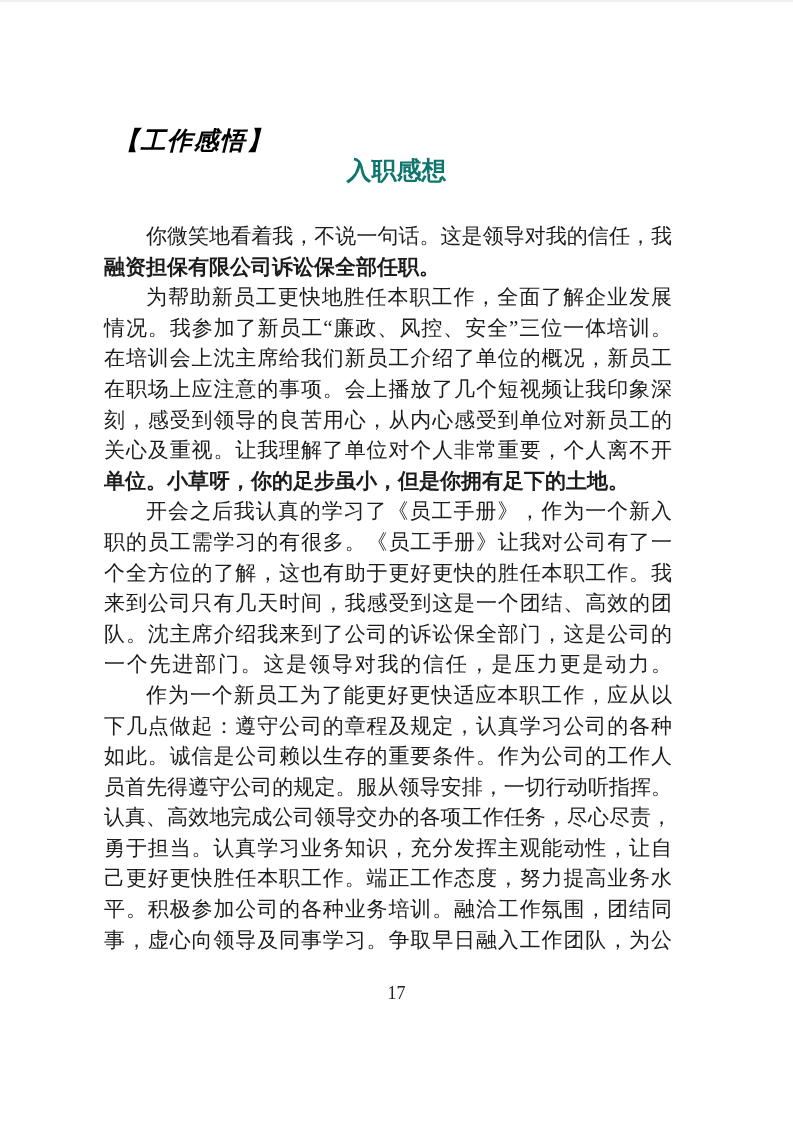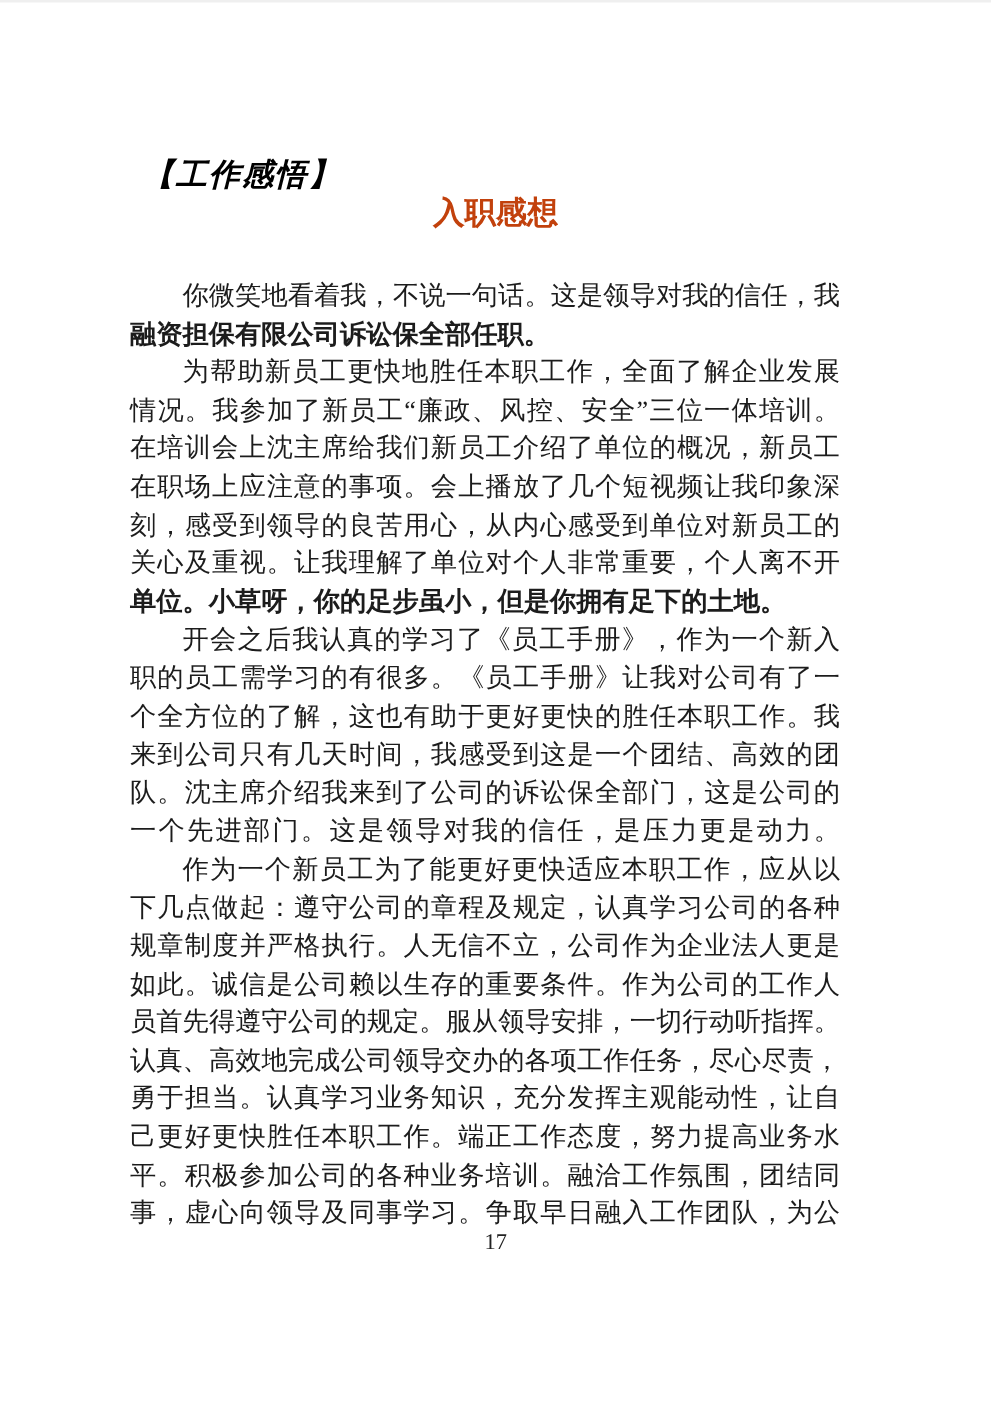--- a/index.html
+++ b/index.html
@@ -40,21 +40,21 @@
     position: absolute;
     left: 0;
     top: 153px;
     width: 100%;
     margin: 0;
     text-align: center;
     font-family: "Liberation Sans", sans-serif;
     font-size: 25px;
     font-weight: bold;
     line-height: 34px;
-    color: #c2410c;
+    color: #0f766e;
   }
   .doc-body {
     position: absolute;
     left: 104px;
     top: 221px;
     width: 568px;
     font-size: 21px;
     line-height: 30.6px;
   }
   .paragraph {
@@ -116,21 +116,20 @@
         <div class="line first">开会之后我认真的学习了《员工手册》，作为一个新入</div>
         <div class="line">职的员工需学习的有很多。《员工手册》让我对公司有了一</div>
         <div class="line">个全方位的了解，这也有助于更好更快的胜任本职工作。我</div>
         <div class="line">来到公司只有几天时间，我感受到这是一个团结、高效的团</div>
         <div class="line">队。沈主席介绍我来到了公司的诉讼保全部门，这是公司的</div>
         <div class="line">一个先进部门。这是领导对我的信任，是压力更是动力。</div>
       </div>
       <div class="paragraph">
         <div class="line first">作为一个新员工为了能更好更快适应本职工作，应从以</div>
         <div class="line">下几点做起：遵守公司的章程及规定，认真学习公司的各种</div>
-        <div class="line">规章制度并严格执行。人无信不立，公司作为企业法人更是</div>
         <div class="line">如此。诚信是公司赖以生存的重要条件。作为公司的工作人</div>
         <div class="line">员首先得遵守公司的规定。服从领导安排，一切行动听指挥。</div>
         <div class="line">认真、高效地完成公司领导交办的各项工作任务，尽心尽责，</div>
         <div class="line">勇于担当。认真学习业务知识，充分发挥主观能动性，让自</div>
         <div class="line">己更好更快胜任本职工作。端正工作态度，努力提高业务水</div>
         <div class="line">平。积极参加公司的各种业务培训。融洽工作氛围，团结同</div>
         <div class="line">事，虚心向领导及同事学习。争取早日融入工作团队，为公</div>
       </div>
     </div>
 

